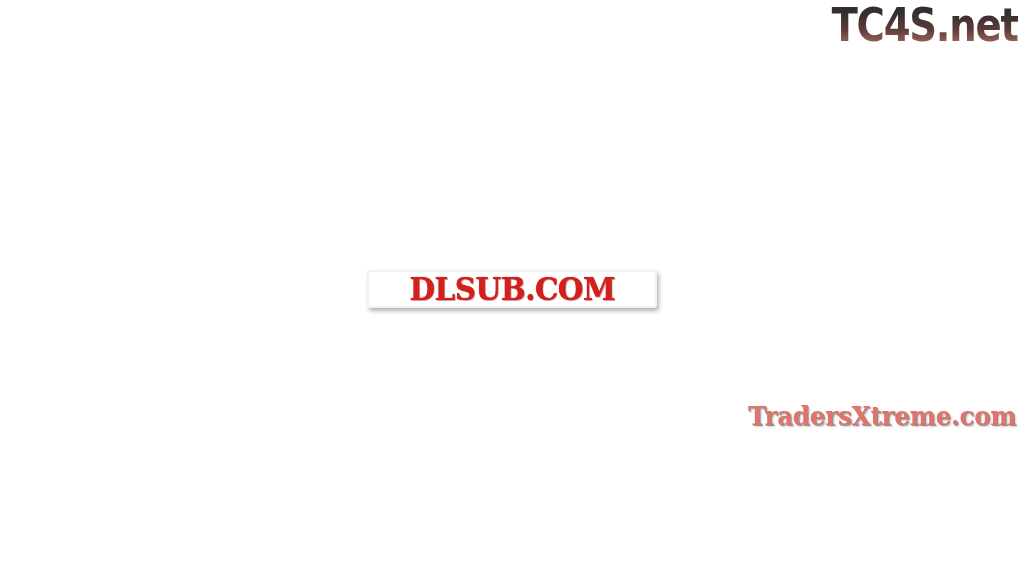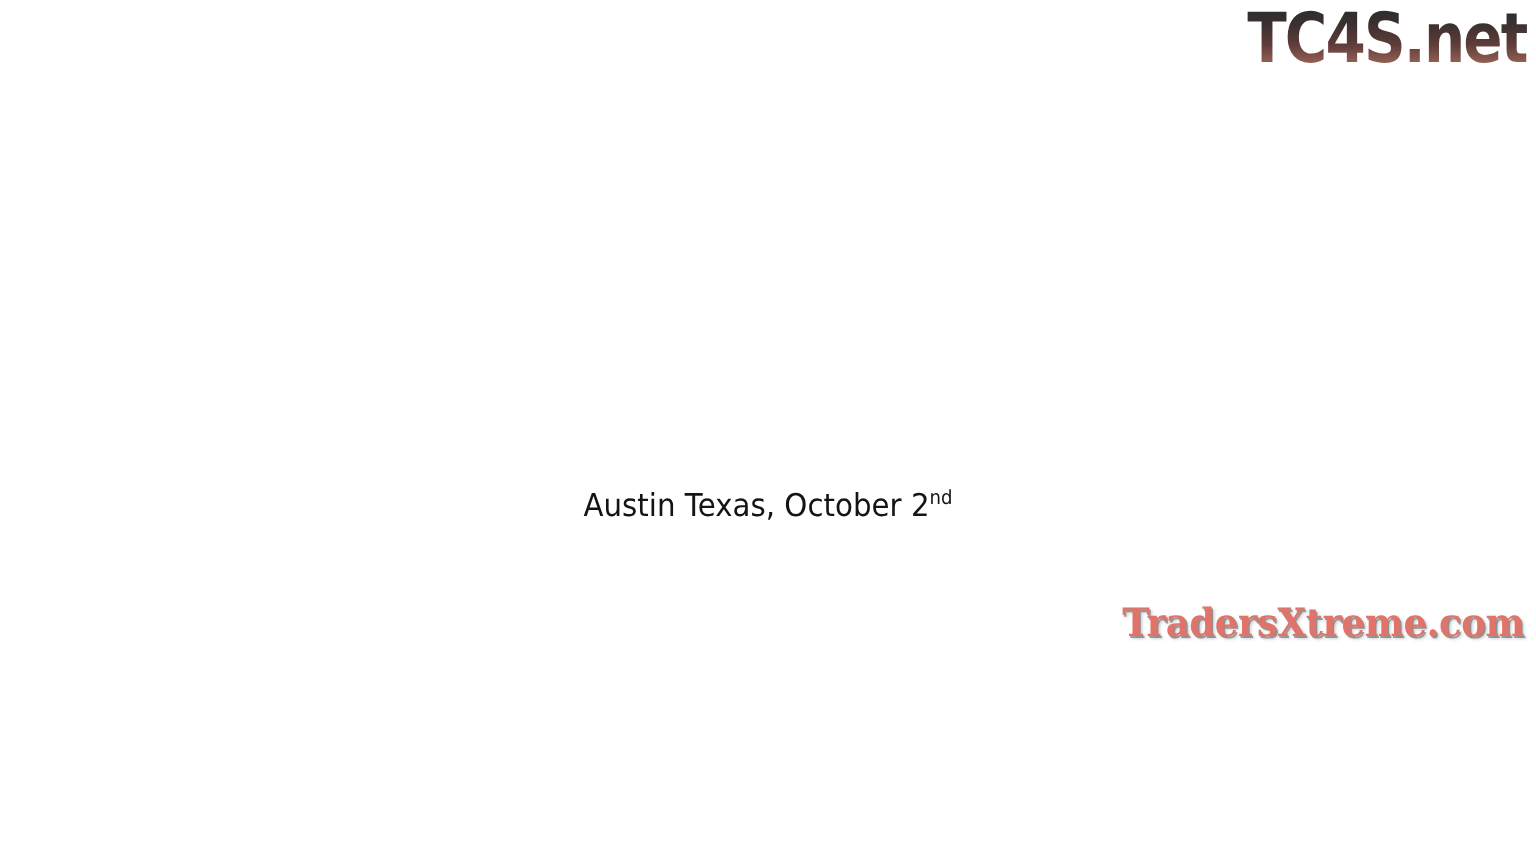--- a/index.html
+++ b/index.html
@@ -150,20 +150,20 @@
   }
 </style>
 </head>
 <body>
 
 <div class="slide">
 
   <div class="wm-tc4s">TC4S.net</div>
 
 
+  <div class="wm-dlsub">
+    <span class="wm-dlsub-text">DLSUB.COM</span>
+  </div>
 
-  <div class="subtitle-block">
-    <p class="slide-subtitle"><span>Austin Texas, October 2</span><sup>nd</sup></p>
-  </div>
 
   <div class="wm-traders">TradersXtreme.com</div>
 
 </div>
 
 </body></html>

